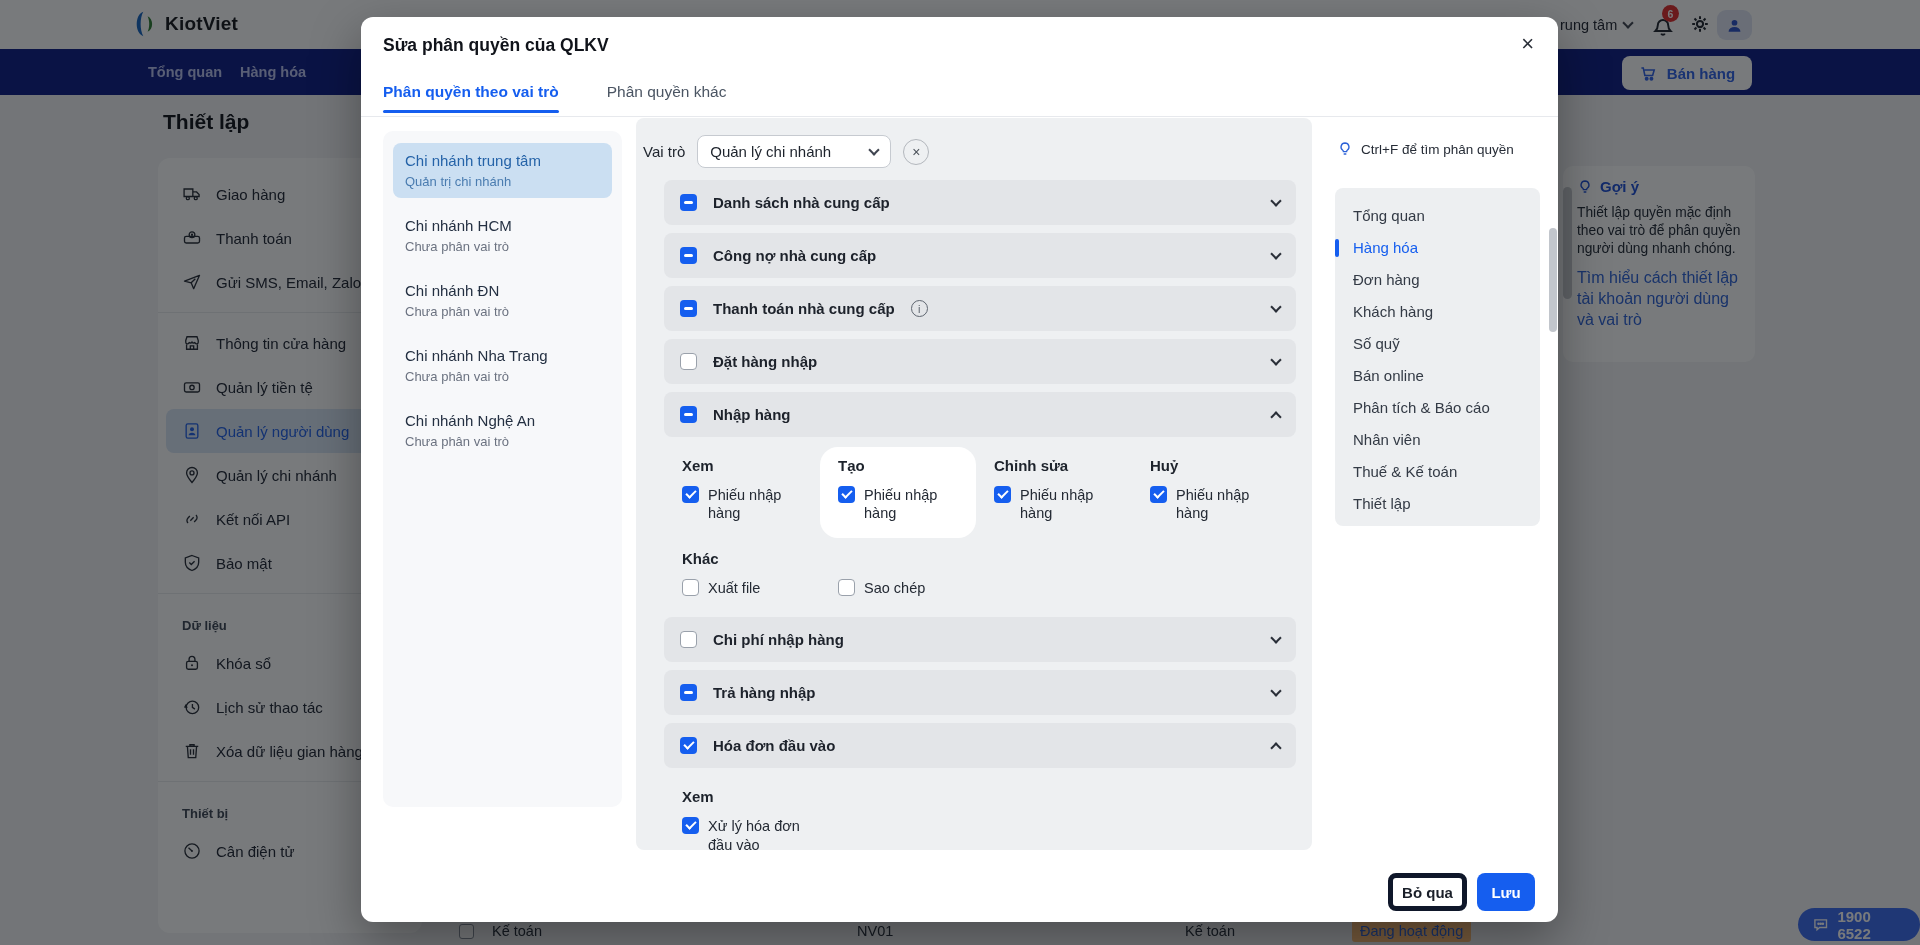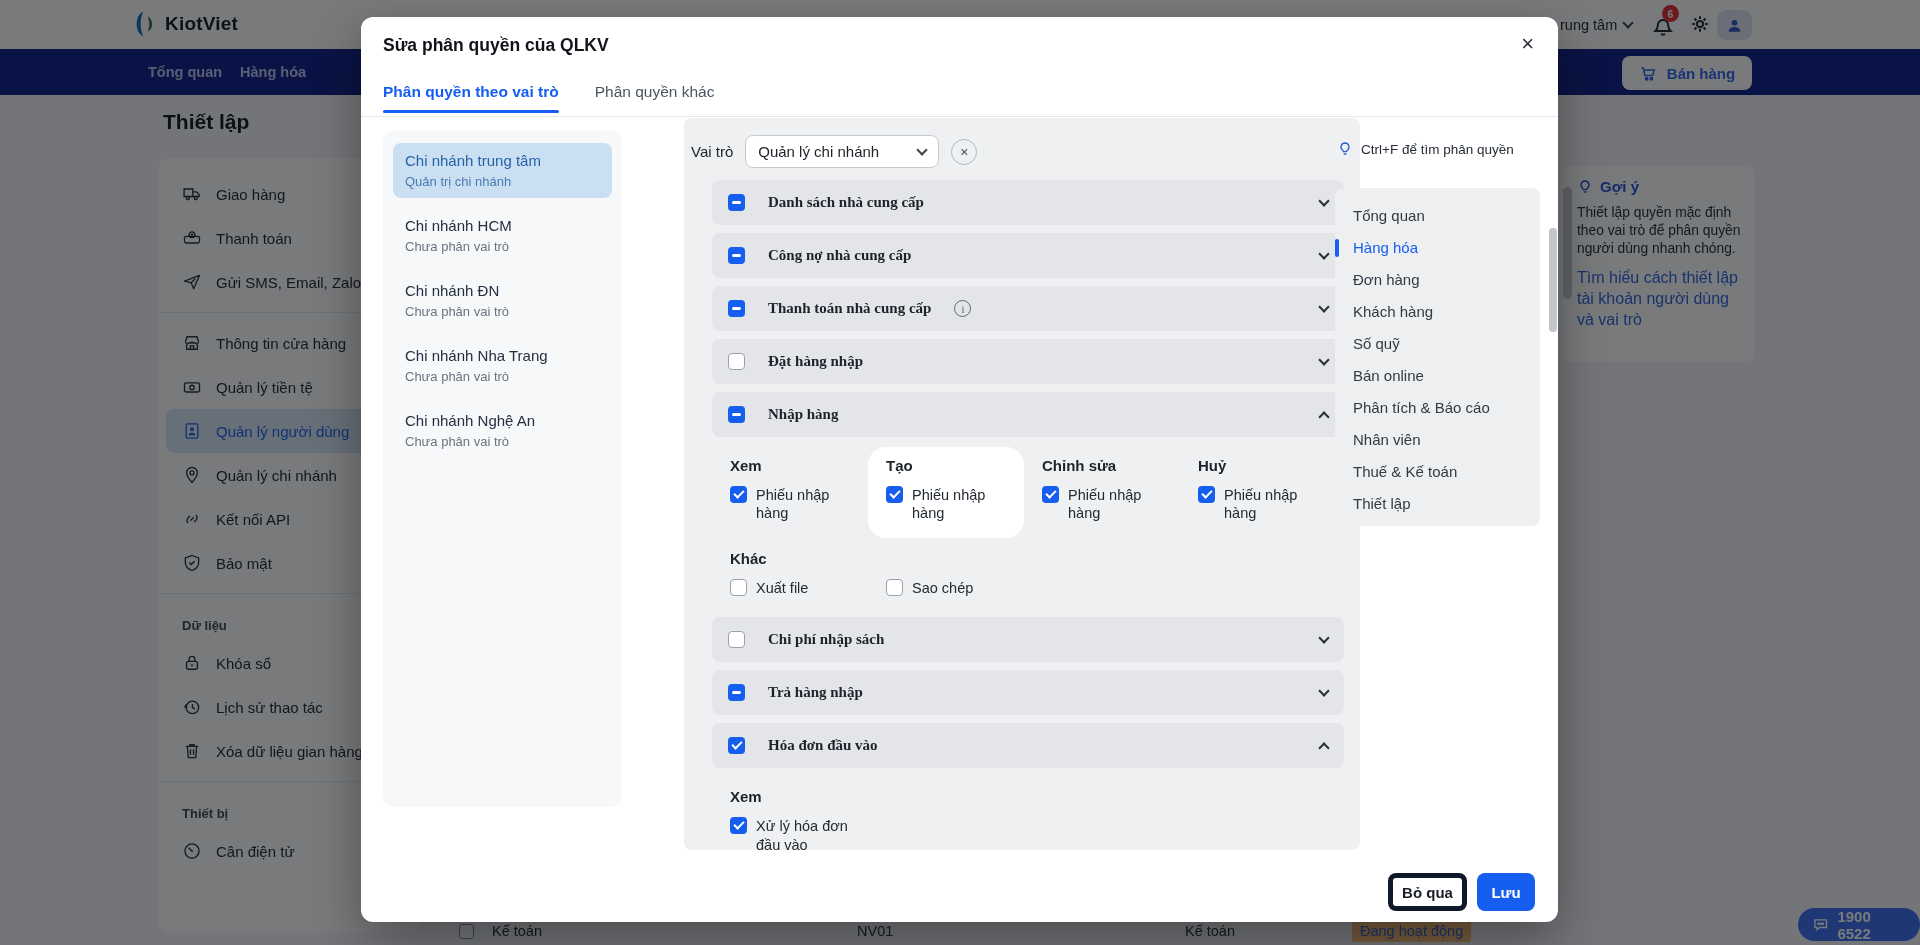--- a/index.html
+++ b/index.html
@@ -51,46 +51,46 @@
     display:flex; align-items:center; gap:8px; padding:0 14px; color:#fff; font-size:15px; font-weight:bold; }
   .chat-pill .ic { width:18px; height:18px; }
   .page-scroll { position:absolute; left:1563px; top:187px; width:9px; height:112px; border-radius:5px; background:#caccd1; }
   
   #overlay { position:absolute; inset:0; background:rgba(10,12,16,.55); z-index:50; }
   
   #modal { position:absolute; left:361px; top:17px; width:1197px; height:905px; background:#fff; border-radius:12px;
     z-index:100; box-shadow:0 18px 50px rgba(0,0,0,.35); }
   .m-title { position:absolute; left:22px; top:18px; font-size:17.5px; font-weight:bold; color:#10131a; }
   .m-close { position:absolute; right:24px; top:16px; font-size:22px; color:#2a2f38; line-height:1; cursor:default; }
-  .m-tabs { position:absolute; left:22px; top:66px; display:flex; gap:36px; }
+  .m-tabs { position:absolute; left:22px; top:66px; display:flex; gap:48px; }
   .m-tab { font-size:15.5px; color:#4b5563; padding-bottom:12px; position:relative; }
   .m-tab.active { color:var(--accent); font-weight:bold; }
   .m-tab.active::after { content:""; position:absolute; left:0; right:0; bottom:0; height:3px; border-radius:2px; background:var(--accent); }
   .m-tabline { position:absolute; left:0; top:99px; width:1197px; height:1px; background:#e7e9ed; }
   
   .branches { position:absolute; left:22px; top:114px; width:239px; height:676px; background:#f7f8fa; border-radius:10px;
     padding:12px 10px; }
   .branch { padding:9px 12px; margin-bottom:10px; border-radius:8px; }
   .branch .bname { font-size:15px; color:#243042; }
   .branch .brole { font-size:13px; color:#6b7280; margin-top:5px; }
   .branch.sel { background:#cbdff2; }
   .branch.sel .bname { color:#2563a8; }
   .branch.sel .brole { color:#4a7cb0; }
   
   .perm-col { position:absolute; left:275px; top:101px; width:676px; height:732px; background:#eef0f2;
-    border-radius:8px; padding-top:17px; overflow:hidden;margin-left:48px; }
+    border-radius:8px; padding-top:17px; overflow:hidden; }
   .role-row { display:flex; align-items:center; margin-left:7px; }
   .role-label { font-size:15px; color:#20262f; }
   .role-select { margin-left:12px; width:194px; height:33px; background:#fff; border:1px solid #c6cad0; border-radius:8px;
     display:flex; align-items:center; justify-content:space-between; padding:0 12px; font-size:15px; color:#1d232c; }
   .role-clear { margin-left:12px; width:26px; height:26px; border:1px solid #b3b7bd; border-radius:50%;
     display:flex; align-items:center; justify-content:center; font-size:14px; color:#4a5058; }
   .perm-list { margin-top:12px; }
   .perm-bar { height:45px; margin:0 16px 8px 28px; background:#e3e5e8; border-radius:8px;
-    display:flex; align-items:center; padding:0 16px; gap:23px;font-family:Liberation Serif, serif; }
+    display:flex; align-items:center; padding:0 16px; gap:16px; }
   .perm-bar .plabel { font-size:15px; font-weight:600; color:#1d222b; }
   .perm-bar .spacer { flex:1; }
   .cb { width:17px; height:17px; border-radius:4px; flex:none; position:relative; }
   .cb.unchecked { background:#fff; border:1.5px solid #9aa1ab; }
   .cb.checked, .cb.indeterminate { background:var(--accent); }
   .cb.checked::after { content:""; position:absolute; left:4px; top:4px; width:8px; height:4px;
     border-left:2px solid #fff; border-bottom:2px solid #fff; transform:rotate(-45deg); }
   .cb.indeterminate::after { content:""; position:absolute; left:4px; top:7px; width:9px; height:3px; border-radius:2px; background:#fff; }
   .info-ic { width:17px; height:17px; border:1.5px solid #5f6670; border-radius:50%; color:#5f6670;
     font-size:11px; display:flex; align-items:center; justify-content:center; font-style:normal; }
@@ -455,21 +455,21 @@
               <span class="lbl wide">Xuất file</span>
             </div>
             <div class="cb-item">
               <span class="cb unchecked"></span>
               <span class="lbl wide">Sao chép</span>
             </div>
           </div>
         </div>
         <div class="perm-bar">
           <span class="cb unchecked"></span>
-          <span class="plabel">Chi phí nhập sách</span>
+          <span class="plabel">Chi phí nhập hàng</span>
           <span class="spacer"></span>
           <span class="chev-d"></span>
         </div>
         <div class="perm-bar">
           <span class="cb indeterminate"></span>
           <span class="plabel">Trả hàng nhập</span>
           <span class="spacer"></span>
           <span class="chev-d"></span>
         </div>
         <div class="perm-bar">

